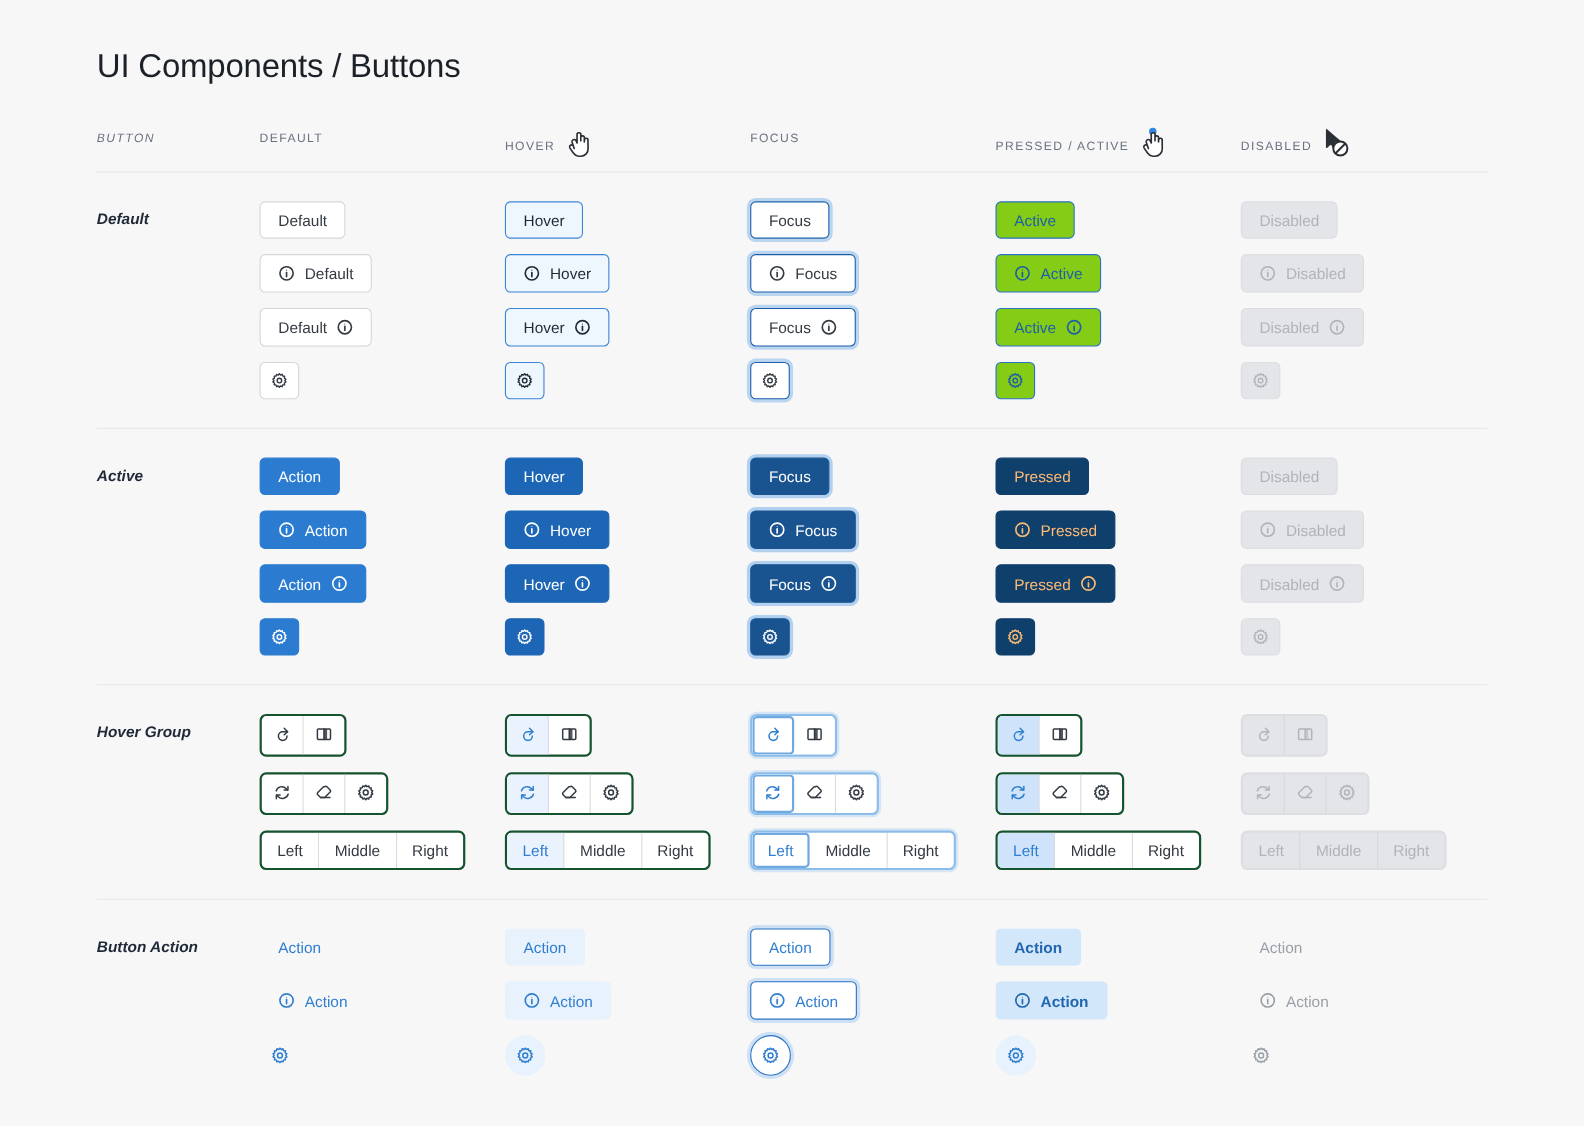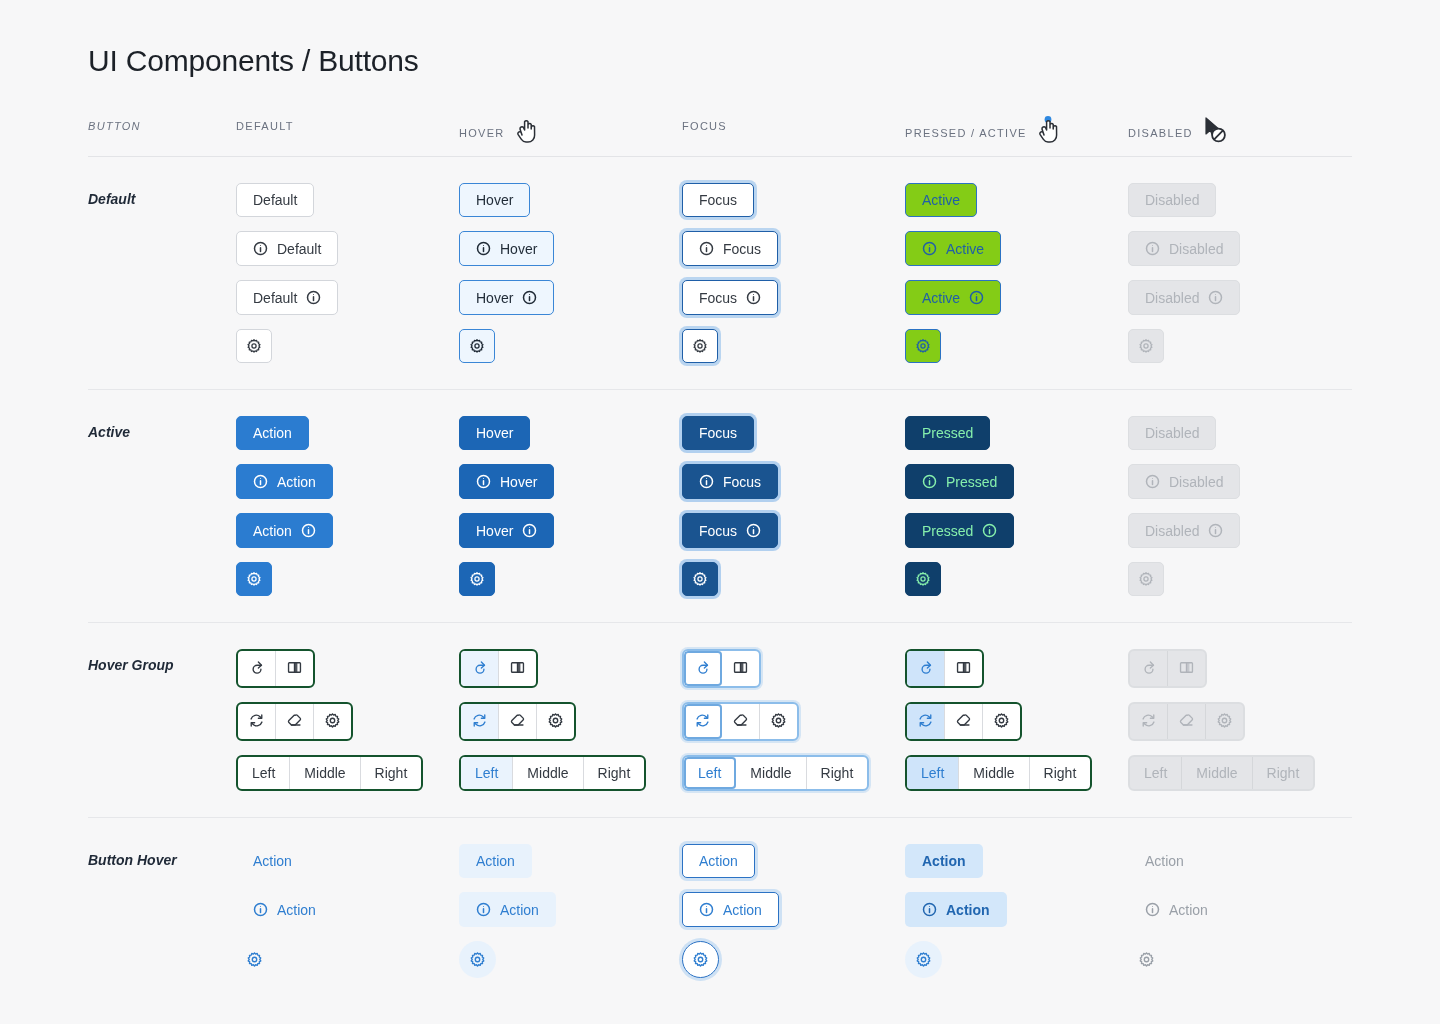--- a/index.html
+++ b/index.html
@@ -58,21 +58,21 @@
   .d-focus   { background:#ffffff; border-color:#1f5fa8; color:#343a42;
                box-shadow:0 0 0 3px rgba(110,170,230,.45); }
   .d-active  { background:#84cc16; border-color:#2b72c4; color:#1f5fa8; }
   .d-disabled{ background:#e4e5e8; border-color:#dcdee1; color:#b0b4ba; cursor:not-allowed; }
 
   
   .p-default { background:#2b7cd0; border-color:#2b7cd0; color:#ffffff; }
   .p-hover   { background:#1c66b5; border-color:#1c66b5; color:#ffffff; }
   .p-focus   { background:#1a5490; border-color:#1a5490; color:#ffffff;
                box-shadow:0 0 0 3px rgba(110,170,230,.5); }
-  .p-pressed { background:#0f3f6b; border-color:#0f3f6b; color:#86efac; }
+  .p-pressed { background:#0f3f6b; border-color:#0f3f6b; color:#fdba74; }
   .p-disabled{ background:#e4e5e8; border-color:#dcdee1; color:#b0b4ba; cursor:not-allowed; }
 
   
   .g-default { background:transparent; border-color:transparent; color:#2f7ed0; }
   .g-hover   { background:#e8f2fc; border-color:transparent; color:#2f7ed0; }
   .g-focus   { background:#ffffff; border-color:#2b72c4; color:#2f7ed0;
                box-shadow:0 0 0 3px rgba(150,195,238,.42); }
   .g-pressed { background:#d3e7fa; border-color:transparent; color:#2166b0; font-weight:700; }
   .g-disabled{ background:transparent; border-color:transparent; color:#9aa0a8; cursor:not-allowed; }
 
@@ -774,21 +774,21 @@
             <button class="seg">Left</button>
             <button class="seg">Middle</button>
             <button class="seg">Right</button>
           </div>
         </div>
       </div>
     </div>
 
     <div class="row section">
       <div class="col-label">
-        <div class="row-name">Button Hover</div>
+        <div class="row-name">Button Action</div>
       </div>
 
       <div class="col">
         <div class="stack">
           <button class="btn g-default">
             <span>Action</span>
           </button>
           <button class="btn g-default">
             <span class="ic">
                 <svg class="icn" width="15" height="15" viewBox="0 0 16 16">

